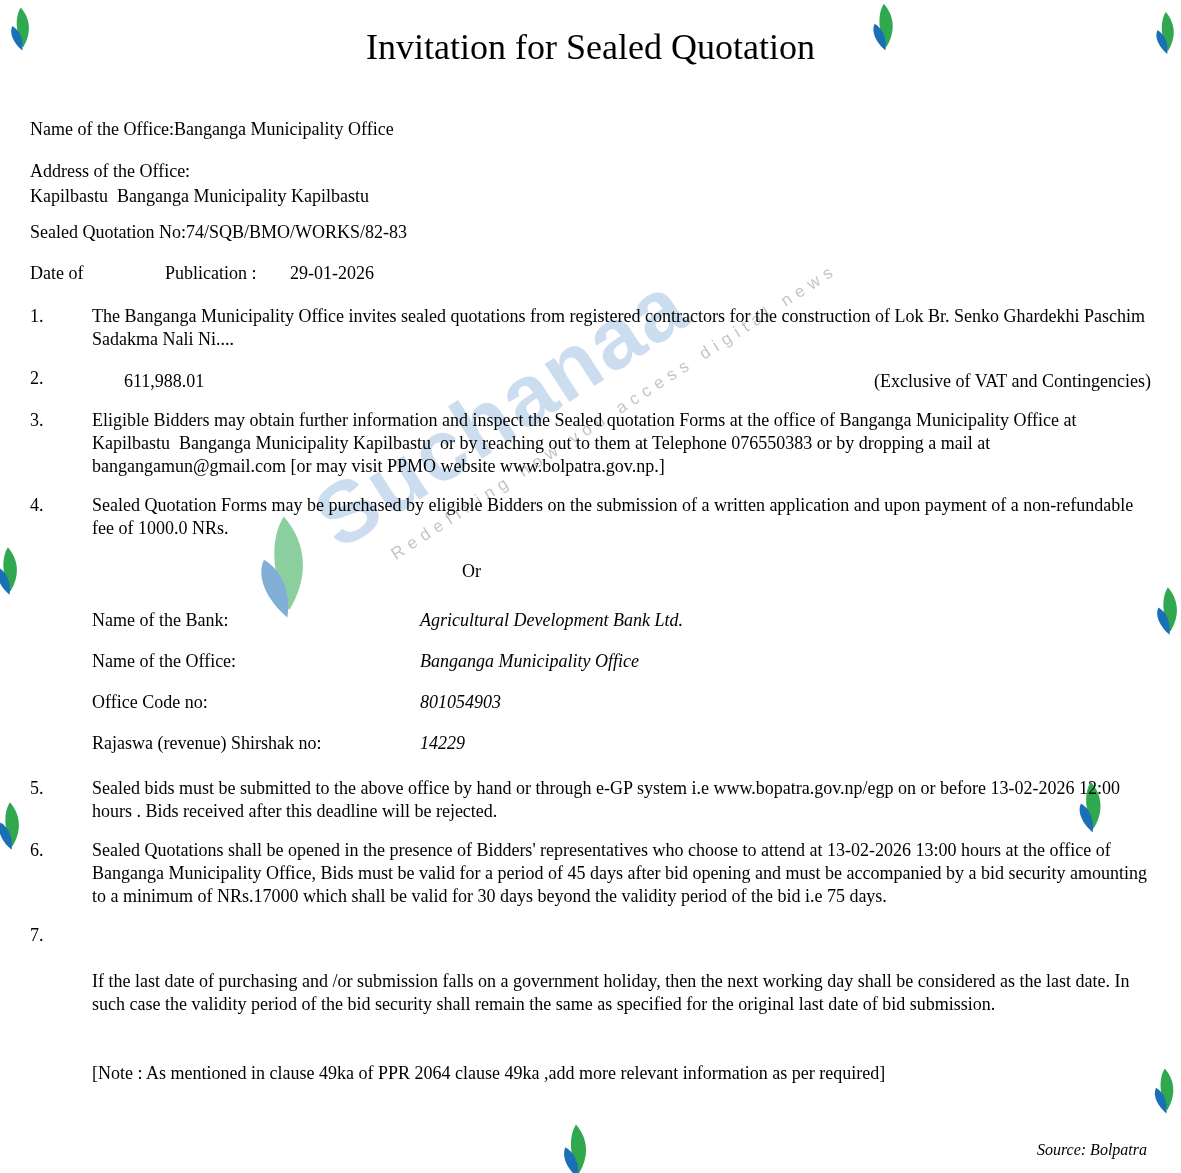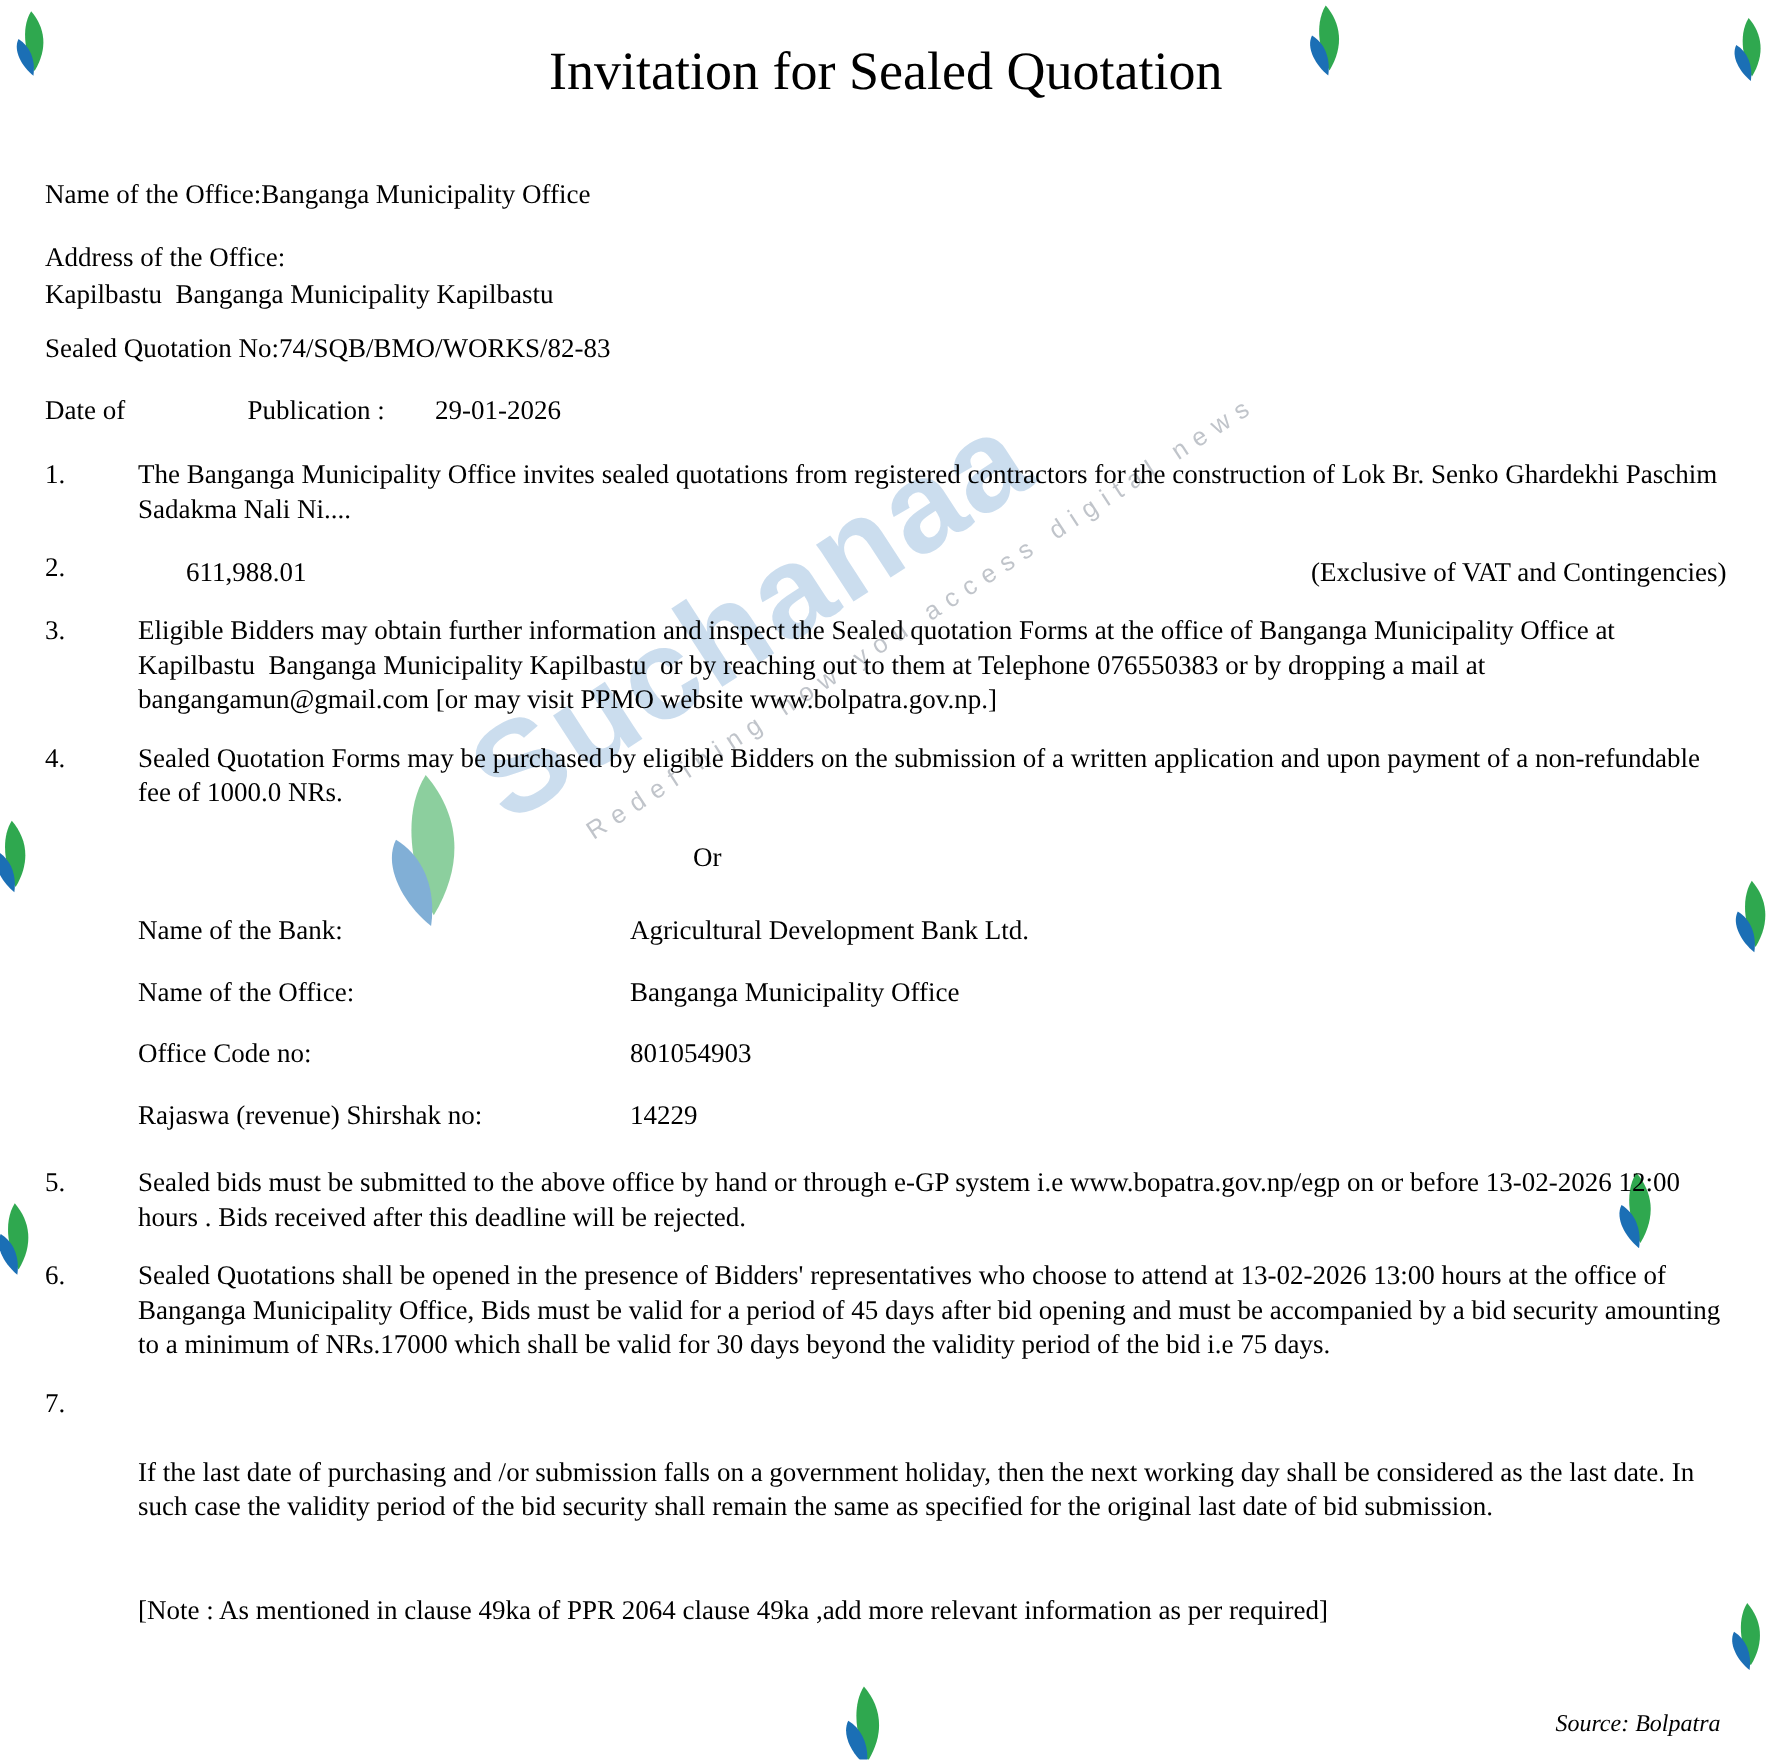--- a/index.html
+++ b/index.html
@@ -38,21 +38,21 @@
   .clause2-row { display:flex; align-items:baseline; }
   .amount { margin-left:32px; }
   .vat-note { margin-left:auto; padding-top:3px; }
 
   .or-line { margin-top:20px; padding-left:432px; }
   .elec { margin-top:22px; margin-left:62px; white-space:pre-wrap; }
   .bank { margin-top:26px; margin-left:62px; }
   .bank-row { display:flex; margin-bottom:18px; }
   .bank-row:last-child { margin-bottom:0; }
   .bank-label { flex:0 0 328px; width:328px; white-space:pre-wrap; }
-  .bank-value { flex:1; white-space:pre-wrap; }
+  .bank-value { flex:1; white-space:pre-wrap;font-style:italic; }
 
   .source {
     position:absolute; right:34px; top:1138px; z-index:2;
     font-style:italic; font-size:16px;
   }
 
   .deco { position:absolute; z-index:0; }
   .watermark {
     position:absolute; left:300px; top:490px; z-index:1;
     transform:rotate(-33deg); transform-origin:0 0;

